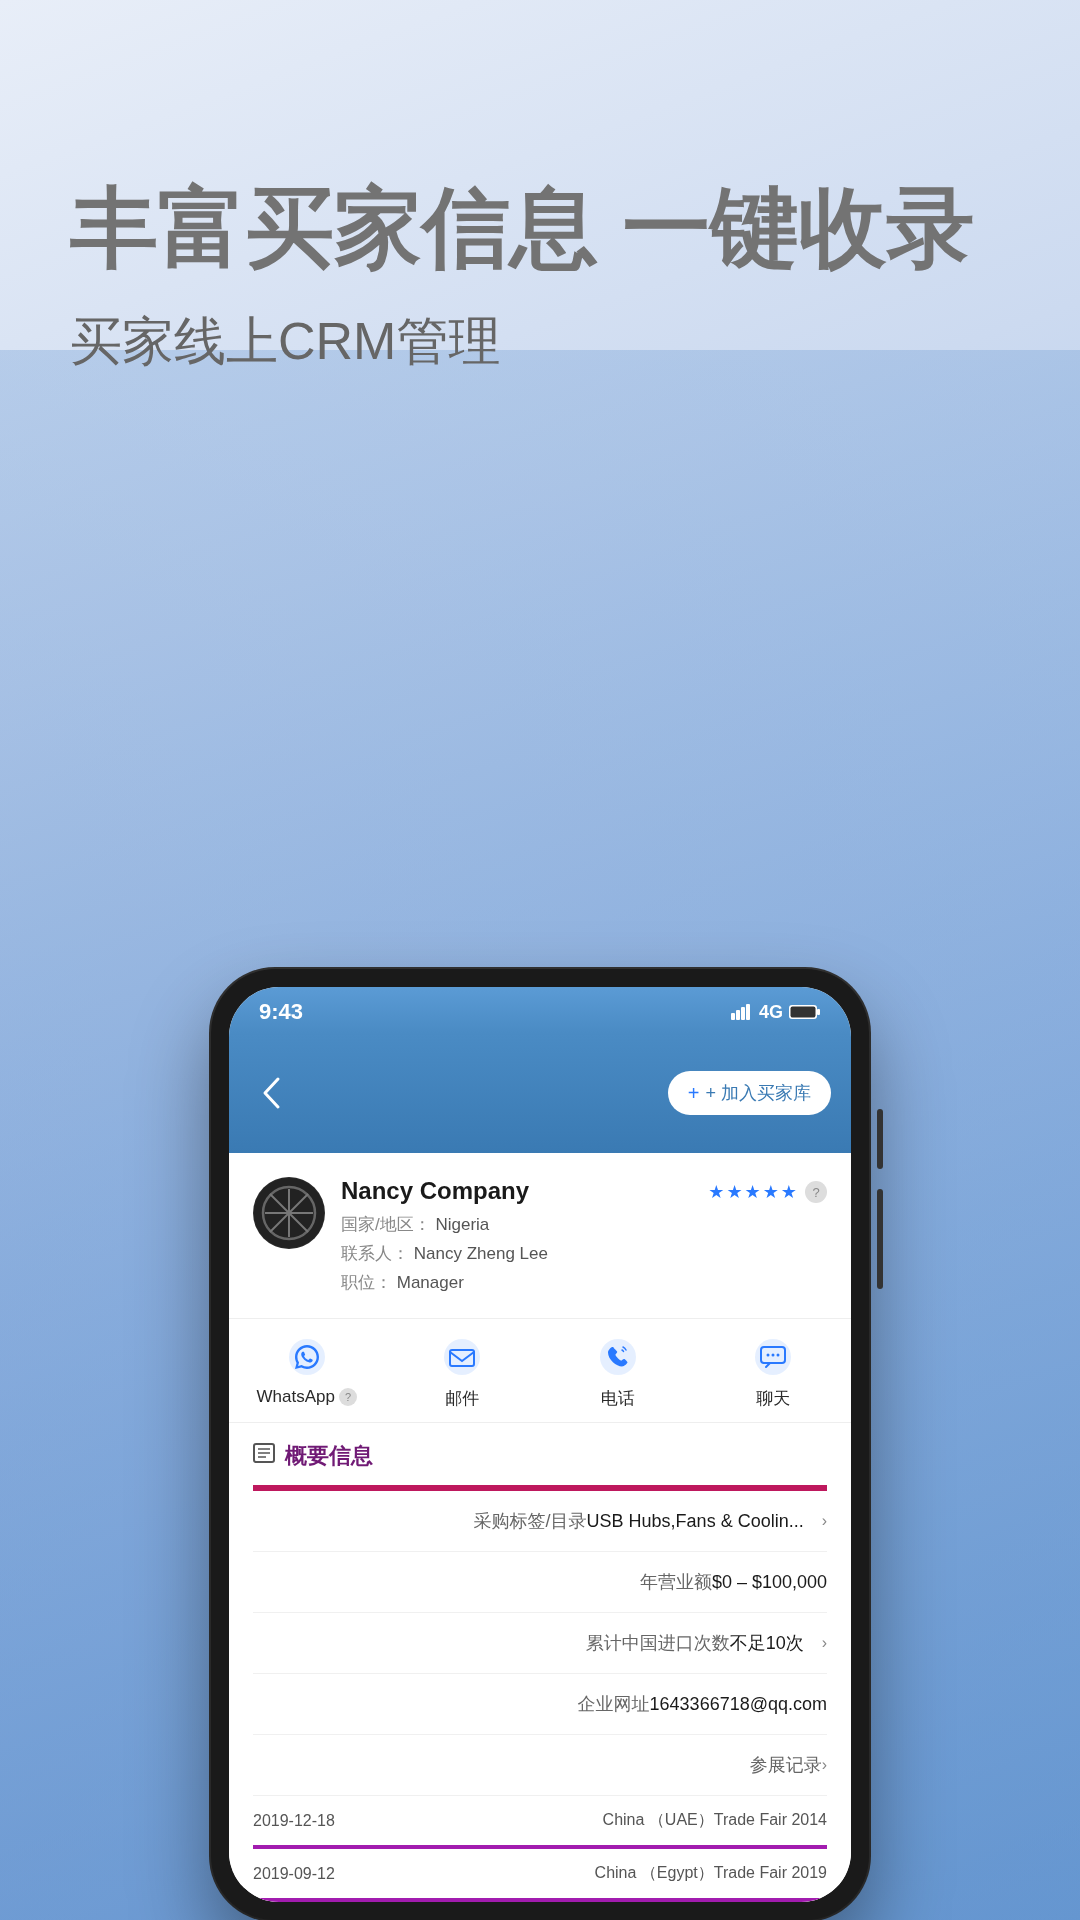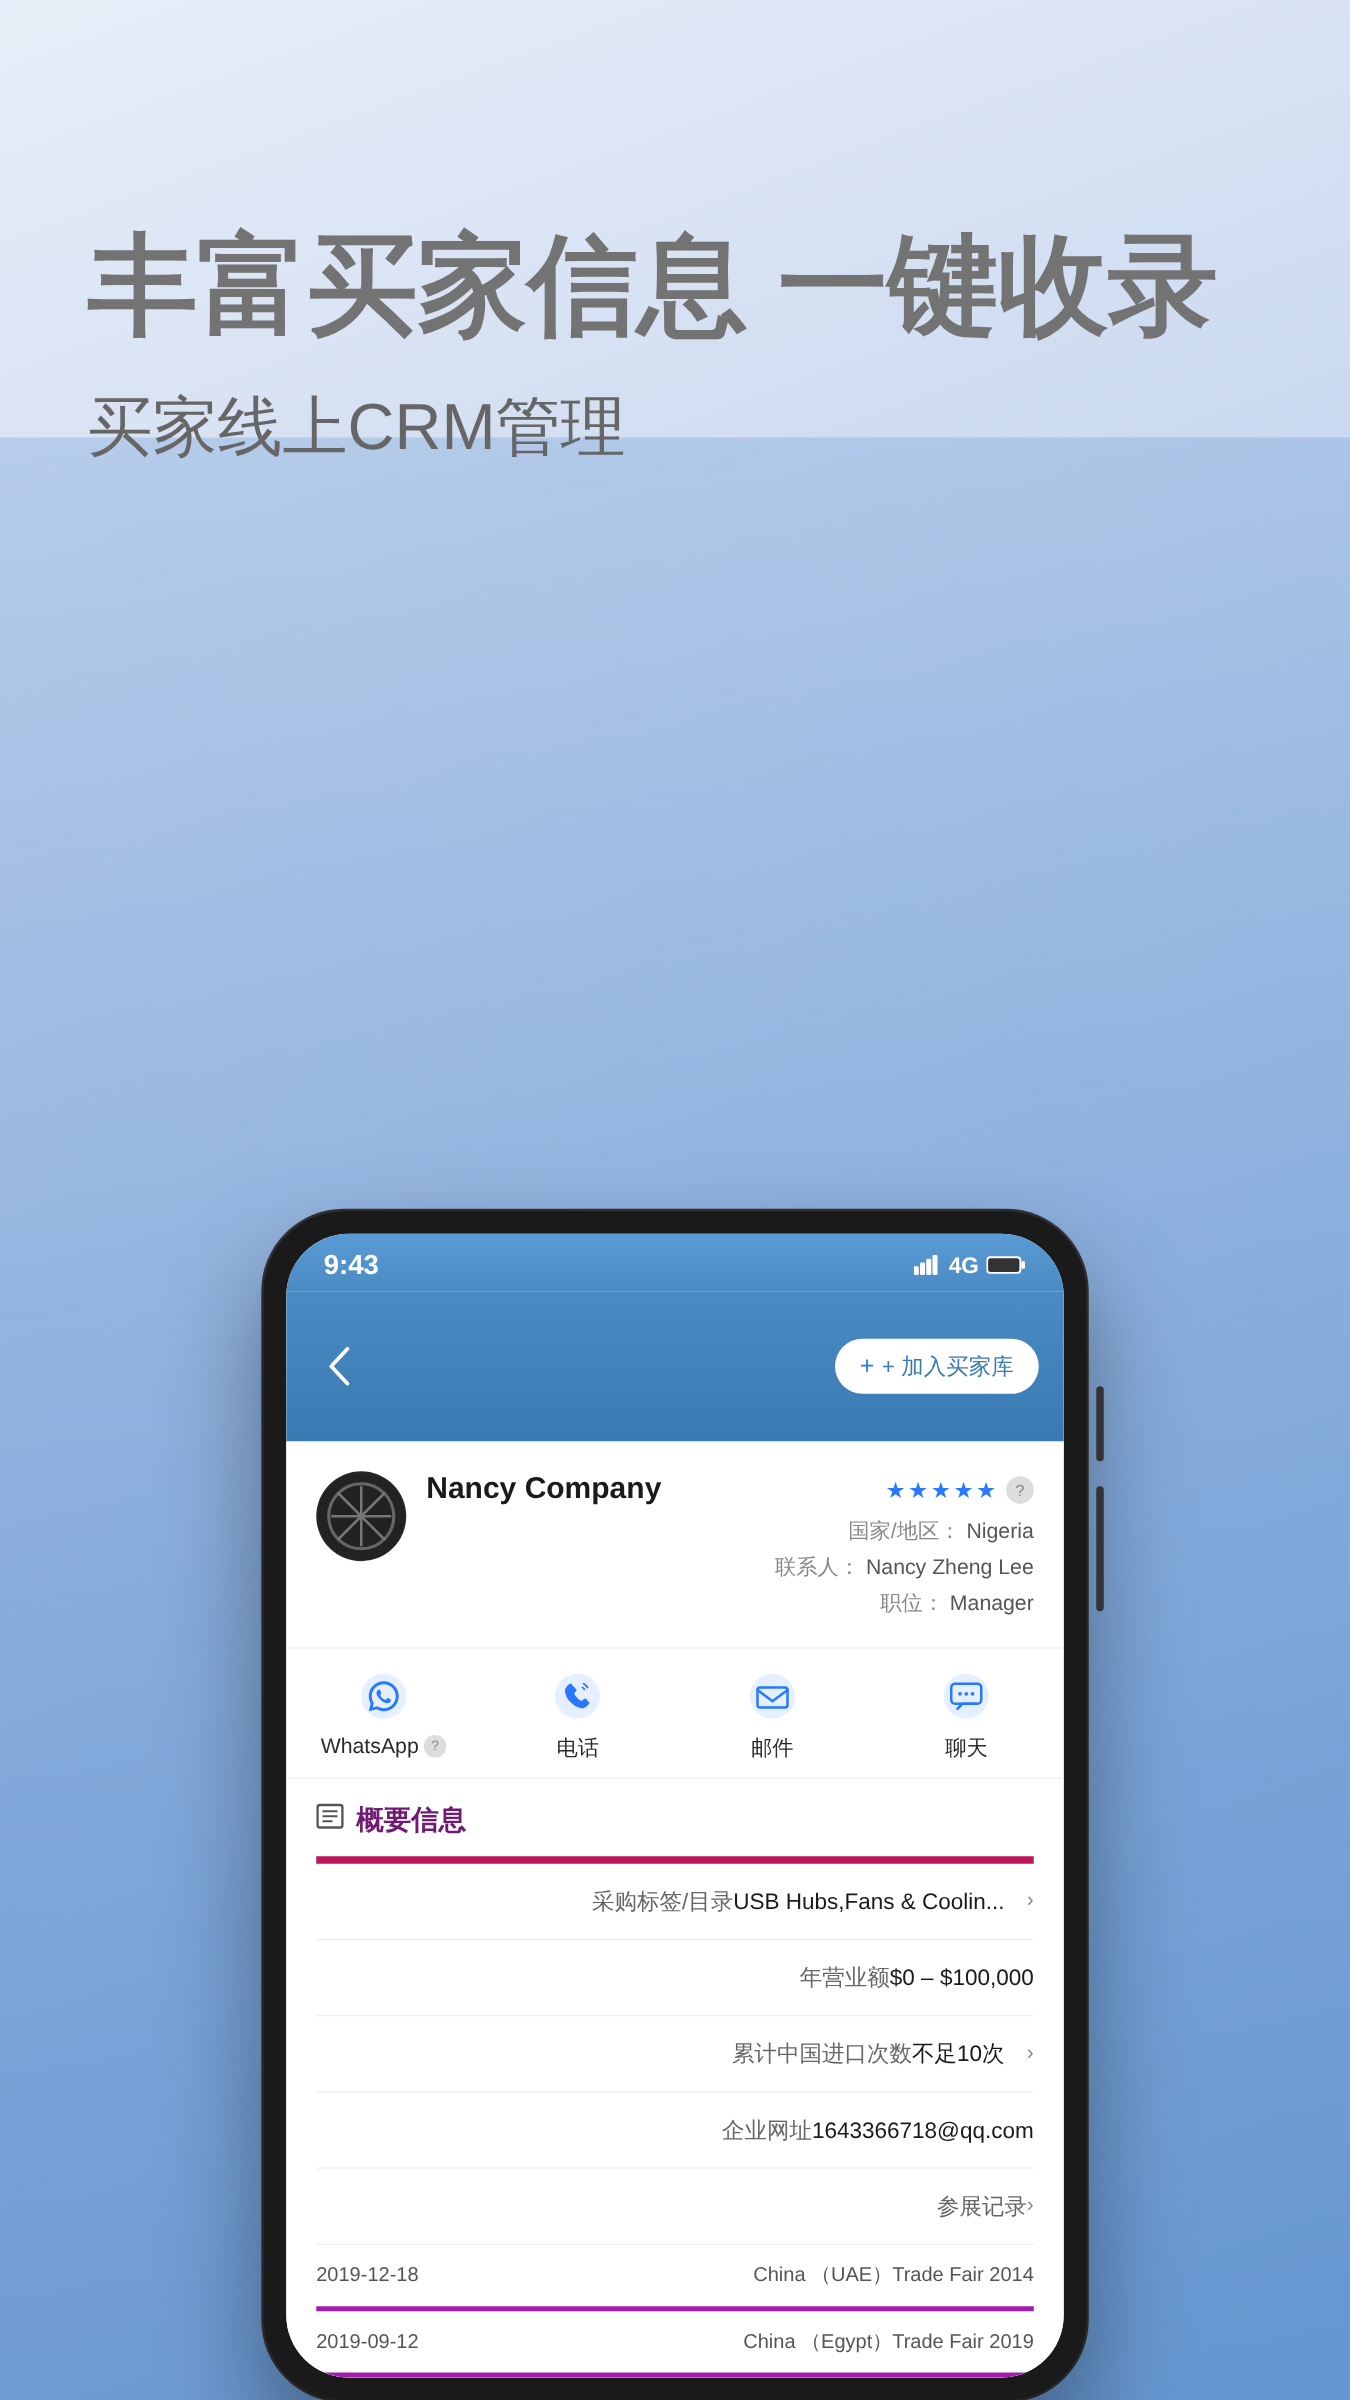--- a/index.html
+++ b/index.html
@@ -170,21 +170,20 @@
       font-size: 24px;
       font-weight: 700;
       color: #1a1a1a;
       margin-bottom: 6px;
     }
 
     .company-detail {
       font-size: 17px;
       color: #555;
       line-height: 1.7;
-      text-align: right;
     }
 
     .company-detail span.label {
       color: #888;
     }
 
     .rating-area {
       display: flex;
       align-items: center;
       gap: 6px;
@@ -422,40 +421,40 @@
               <path d="M20 8C13.37 8 8 13.37 8 20c0 2.14.56 4.15 1.54 5.9L8 32l6.29-1.51A11.94 11.94 0 0020 32c6.63 0 12-5.37 12-12S26.63 8 20 8zm0 21.6a9.57 9.57 0 01-4.9-1.35l-.35-.21-3.63.87.9-3.52-.23-.37A9.54 9.54 0 0110.4 20c0-5.3 4.3-9.6 9.6-9.6 5.3 0 9.6 4.3 9.6 9.6 0 5.3-4.3 9.6-9.6 9.6zm5.25-7.18c-.29-.14-1.7-.84-1.96-.93-.26-.1-.45-.14-.64.14-.19.29-.73.93-.9 1.12-.16.19-.33.21-.62.07-.29-.14-1.22-.45-2.32-1.43-.86-.76-1.44-1.7-1.6-1.99-.17-.29-.02-.45.13-.59.13-.13.29-.33.43-.5.14-.16.19-.28.29-.46.1-.19.05-.35-.02-.49-.07-.14-.64-1.54-.88-2.11-.23-.55-.47-.47-.64-.48-.16 0-.35-.01-.54-.01s-.5.07-.76.35c-.26.28-1 .98-1 2.4 0 1.41 1.02 2.77 1.16 2.96.14.19 2 3.05 4.84 4.28.68.29 1.2.47 1.61.6.68.21 1.29.18 1.78.11.54-.08 1.67-.68 1.9-1.34.24-.66.24-1.22.17-1.34-.07-.12-.26-.19-.54-.33z" fill="#2979ff"></path>
             </svg>
           </div>
           <div class="action-label-row">
             <span class="action-label">WhatsApp</span>
             <div class="question-circle" style="width:18px;height:18px;font-size:11px;">?</div>
           </div>
         </div>
 
         <div class="action-item">
+          <div class="action-icon icon-mail">
+            <svg width="40" height="40" viewBox="0 0 40 40" fill="none">
+              <circle cx="20" cy="20" r="18" fill="#2979ff" opacity="0.12"></circle>
+              <rect x="8" y="13" width="24" height="16" rx="2" stroke="#2979ff" stroke-width="2" fill="none"></rect>
+              <path d="M8 15l12 9 12-9" stroke="#2979ff" stroke-width="2" stroke-linecap="round"></path>
+            </svg>
+          </div>
+          <span class="action-label">邮件</span>
+        </div>
+
+        <div class="action-item">
           <div class="action-icon icon-phone">
             <svg width="40" height="40" viewBox="0 0 40 40" fill="none">
               <circle cx="20" cy="20" r="18" fill="#2979ff" opacity="0.12"></circle>
               <path d="M14 10c-.5 0-4 3-4 5.5 0 7 8.5 14 14 14 2.5 0 5.5-3.5 5.5-4s-2-3-3-3.5c-.8-.4-1.5.3-2 .8-.5.5-1 1-1.5.8-1.5-.5-5-4-5.5-5.5-.2-.5.3-1 .8-1.5.5-.5 1.2-1.2.8-2-.5-1-3.1-3-3.6-4.1-.2-.4-.3-.5-.5-.5z" fill="#2979ff"></path>
               <path d="M25 10c0 0 2 1 3 3" stroke="#2979ff" stroke-width="1.5" stroke-linecap="round"></path>
               <path d="M24 13c0 0 1 0.5 1.5 1.5" stroke="#2979ff" stroke-width="1.5" stroke-linecap="round"></path>
             </svg>
           </div>
           <span class="action-label">电话</span>
-        </div>
-
-        <div class="action-item">
-          <div class="action-icon icon-mail">
-            <svg width="40" height="40" viewBox="0 0 40 40" fill="none">
-              <circle cx="20" cy="20" r="18" fill="#2979ff" opacity="0.12"></circle>
-              <rect x="8" y="13" width="24" height="16" rx="2" stroke="#2979ff" stroke-width="2" fill="none"></rect>
-              <path d="M8 15l12 9 12-9" stroke="#2979ff" stroke-width="2" stroke-linecap="round"></path>
-            </svg>
-          </div>
-          <span class="action-label">邮件</span>
         </div>
 
         <div class="action-item">
           <div class="action-icon icon-chat">
             <svg width="40" height="40" viewBox="0 0 40 40" fill="none">
               <circle cx="20" cy="20" r="18" fill="#2979ff" opacity="0.12"></circle>
               <rect x="8" y="10" width="24" height="16" rx="3" stroke="#2979ff" stroke-width="2" fill="none"></rect>
               <path d="M13 30l4-4h11" stroke="#2979ff" stroke-width="2" stroke-linecap="round" stroke-linejoin="round"></path>
               <circle cx="15" cy="18" r="1.5" fill="#2979ff"></circle>
               <circle cx="20" cy="18" r="1.5" fill="#2979ff"></circle>

